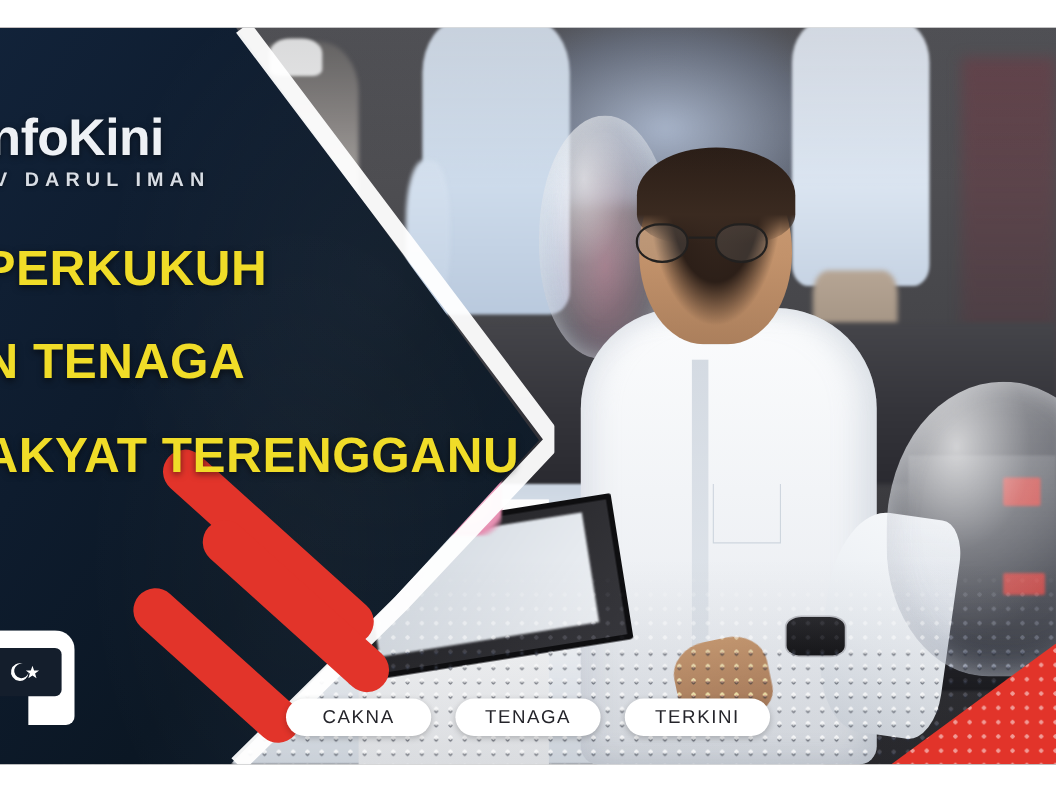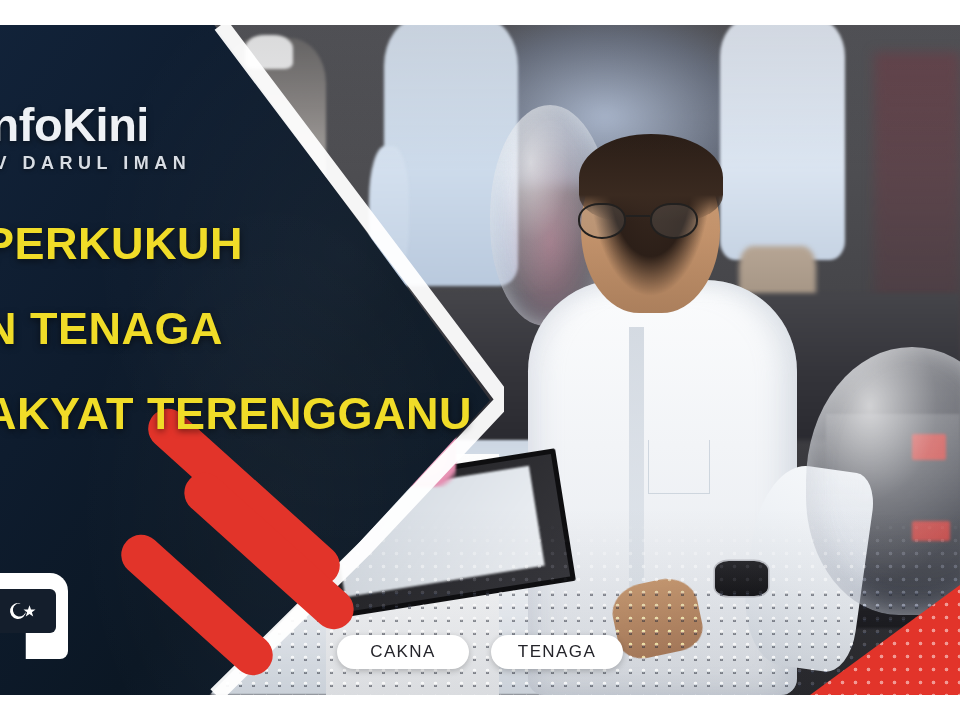--- a/index.html
+++ b/index.html
@@ -443,19 +443,20 @@
     <div class="emblem-inner">
       <svg width="34" height="28" viewBox="0 0 34 28">
         <path d="M20 14 a8 8 0 1 1 -5.2 -7.5 a6.6 6.6 0 1 0 5.2 7.5 z" fill="#ffffff"></path>
         <path d="M23.5 8.2 l1.5 4.3 l4.5 .1 l-3.6 2.7 l1.3 4.3 l-3.7 -2.6 l-3.7 2.6 l1.3 -4.3 l-3.6 -2.7 l4.5 -.1 z" fill="#ffffff"></path>
       </svg>
     </div>
 
     <div class="tags">
       <div class="tag">CAKNA</div>
       <div class="tag">TENAGA</div>
+      <div class="tag">TERKINI</div>
     </div>
 
   </div>
 
   <div class="bar-top"></div>
   <div class="bar-bottom"></div>
 </div>
 
 </body></html>

